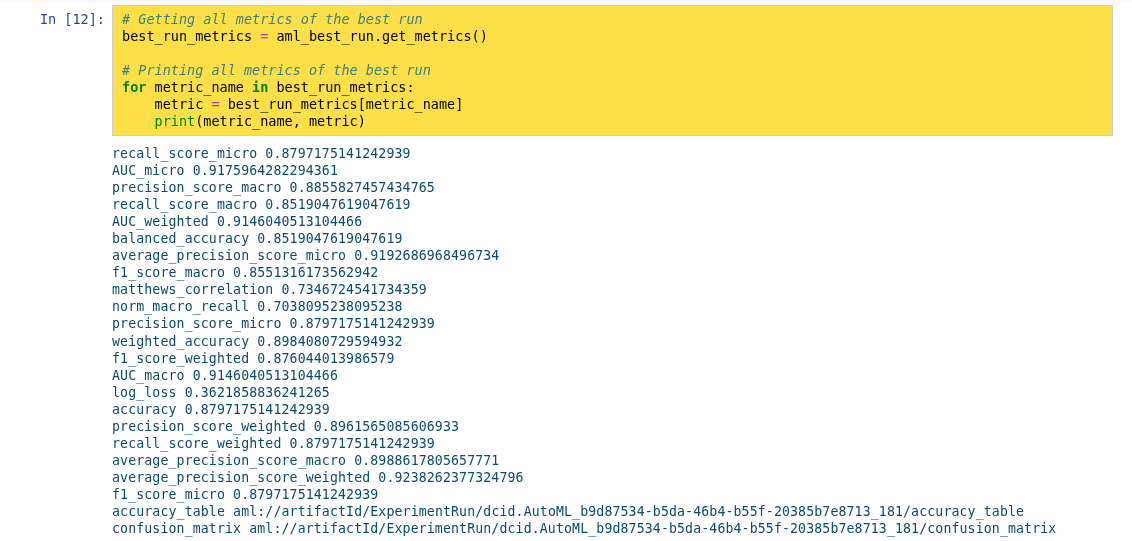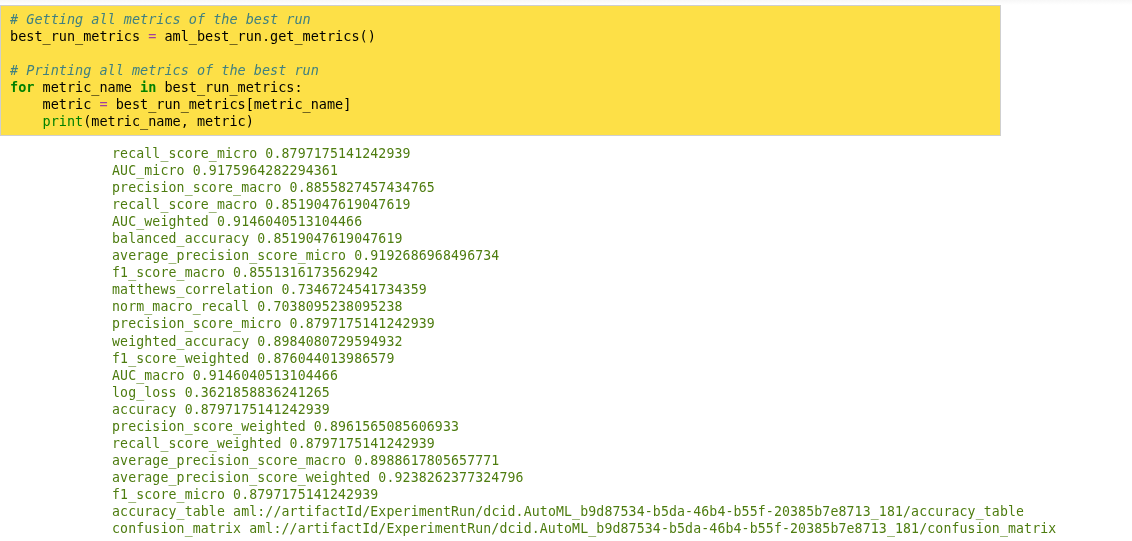--- a/index.html
+++ b/index.html
@@ -83,33 +83,34 @@
   .output-prompt {
     width: 112px;
     flex: 0 0 112px;
   }
   pre.output {
     margin: 0;
     padding: 0;
     font-family: "DejaVu Sans Mono", "Liberation Mono", monospace;
     font-size: 13.2px;
     line-height: 17.05px;
-    color: #4d7c0f;
+    color: #0c4a6e;
     white-space: pre;
     letter-spacing: 0.01em;
   }
 </style>
 </head>
 <body>
 
 <div id="notebook">
 
   <div class="top-strip"></div>
 
   <div class="cell-row">
+    <div class="prompt">In [12]:</div>
     <div class="input-area">
       <pre class="code" id="code-block"><span class="tok-comment"># Getting all metrics of the best run</span>
 <span class="tok-plain">best_run_metrics </span><span class="tok-operator">=</span><span class="tok-plain"> aml_best_run.get_metrics()</span>
 <span class="tok-plain"></span>
 <span class="tok-comment"># Printing all metrics of the best run</span>
 <span class="tok-keyword">for</span><span class="tok-plain"> metric_name </span><span class="tok-keyword">in</span><span class="tok-plain"> best_run_metrics:</span>
 <span class="tok-plain">    metric </span><span class="tok-operator">=</span><span class="tok-plain"> best_run_metrics[metric_name]</span>
 <span class="tok-plain">    </span><span class="tok-builtin">print</span><span class="tok-plain">(metric_name, metric)</span></pre>
     </div>
   </div>

